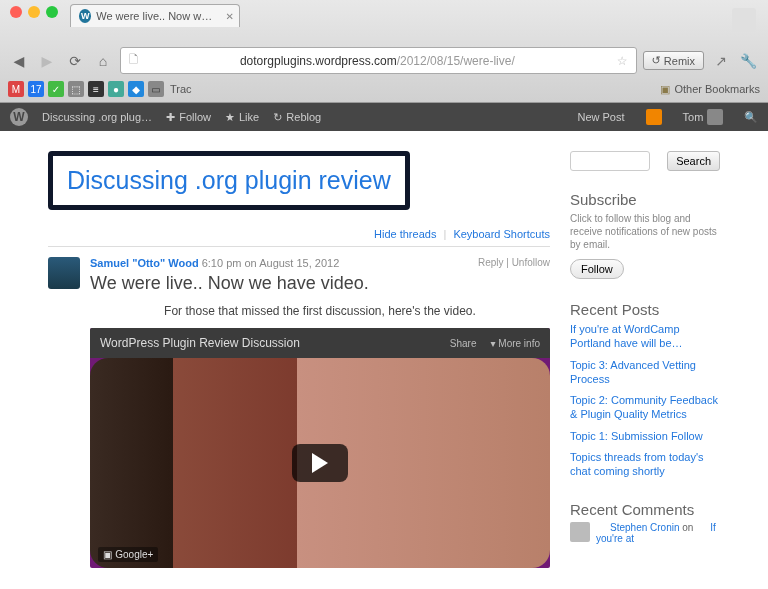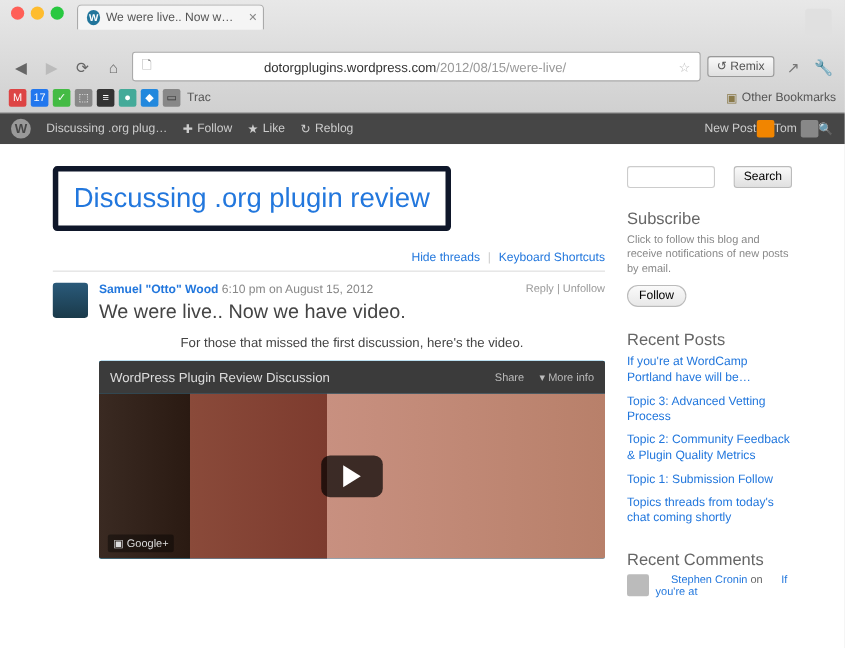--- a/index.html
+++ b/index.html
@@ -24,21 +24,21 @@
 .url-host { color: #333; }
 .url-path { color: #999; }
 .nav-btn { padding: 2px 8px; border: 1px solid #999; border-radius: 3px; background: linear-gradient(#fafafa, #e0e0e0); font-size: 11px; color: #555; display: flex; align-items: center; gap: 3px; }
 .bookmarks-row { display: flex; align-items: center; padding: 3px 8px 5px; gap: 4px; }
 .bm-icon { width: 16px; height: 16px; border-radius: 2px; display: flex; align-items: center; justify-content: center; font-size: 10px; color: #fff; }
 .bm-spacer { flex: 1; }
 .bm-other { font-size: 11px; color: #555; display: flex; align-items: center; gap: 4px; }
 
 
 .wp-adminbar { background: #464646; color: #ccc; display: flex; align-items: center; padding: 0 10px; height: 28px; font-size: 11px; gap: 14px; }
-.wp-adminbar .right { margin-left: auto; display: flex; align-items: center; gap: 0; }
+.wp-adminbar .right { margin-left: auto; display: flex; align-items: center; gap: 21px; }
 .wp-logo { width: 18px; height: 18px; border-radius: 50%; background: #999; color: #464646; display: flex; align-items: center; justify-content: center; font-weight: bold; font-size: 12px; }
 .wp-item { display: flex; align-items: center; gap: 4px; color: #ccc; }
 .wp-orange { width: 16px; height: 16px; background: #f18500; border-radius: 2px; }
 .wp-avatar { width: 16px; height: 16px; background: #888; border-radius: 2px; }
 .wp-search { color: #aaa; }
 
 
 .page { background: #fff; margin: 0; padding: 0 0 0 0; min-height: 520px; }
 .page-inner { max-width: 700px; margin: 0 auto; display: flex; gap: 20px; padding: 20px 14px 0; }
 .header-block { margin: 0 0 18px; padding: 10px 14px; border: 5px solid #0f172a; border-radius: 4px; display: inline-block; }
@@ -52,24 +52,24 @@
 .post { display: flex; gap: 10px; }
 .post-avatar { width: 32px; height: 32px; border-radius: 3px; background: linear-gradient(#2a5a7a, #1a3a4a); flex-shrink: 0; }
 .post-body { flex: 1; min-width: 0; }
 .post-byline { font-size: 11px; margin-bottom: 4px; }
 .post-author { color: #2277dd; font-weight: bold; }
 .post-meta { color: #888; }
 .post-meta-right { float: right; color: #999; font-size: 10px; }
 .post-title { font-size: 18px; color: #444; font-weight: normal; margin-bottom: 10px; }
 .post-text { font-size: 12px; color: #444; margin-bottom: 10px; text-align: center; }
 
-.video-box { background: #0ea5e9; border-radius: 2px; overflow: hidden; }
+.video-box { background: #701a75; border-radius: 2px; overflow: hidden; }
 .video-header { display: flex; align-items: center; background: #3b3b3b; color: #ddd; font-size: 12px; padding: 8px 10px; }
 .video-header .vhr { margin-left: auto; display: flex; gap: 14px; font-size: 10px; color: #bbb; align-items: center; }
-.video-frame { position: relative; height: 150px; background: linear-gradient(90deg, #3a2a22 0%, #2a1a12 18%, #8a4a3a 18%, #7d3b2e 45%, #c89080 45%, #b8806a 100%); }
+.video-frame { position: relative; height: 210px; background: linear-gradient(90deg, #3a2a22 0%, #2a1a12 18%, #8a4a3a 18%, #7d3b2e 45%, #c89080 45%, #b8806a 100%); border-radius: 18px; }
 .video-play { position: absolute; top: 50%; left: 50%; transform: translate(-50%, -50%); width: 56px; height: 38px; background: rgba(0,0,0,0.7); border-radius: 8px; display: flex; align-items: center; justify-content: center; }
 .video-play::after { content: ""; border-left: 16px solid #fff; border-top: 10px solid transparent; border-bottom: 10px solid transparent; }
 .g-badge { position: absolute; bottom: 6px; left: 8px; font-size: 10px; color: #ddd; background: rgba(0,0,0,0.4); padding: 2px 5px; border-radius: 2px; }
 
 
 .sidebar { width: 150px; flex-shrink: 0; font-size: 12px; }
 .search-row { display: flex; gap: 17px; margin-bottom: 20px; }
 .search-input { flex: 1; border: 1px solid #ccc; border-radius: 3px; padding: 3px 5px; font-size: 11px; min-width: 0; }
 .search-btn { border: 1px solid #bbb; border-radius: 3px; padding: 3px 8px; background: linear-gradient(#fafafa,#e0e0e0); font-size: 11px; }
 .sb-section { margin-bottom: 22px; }

